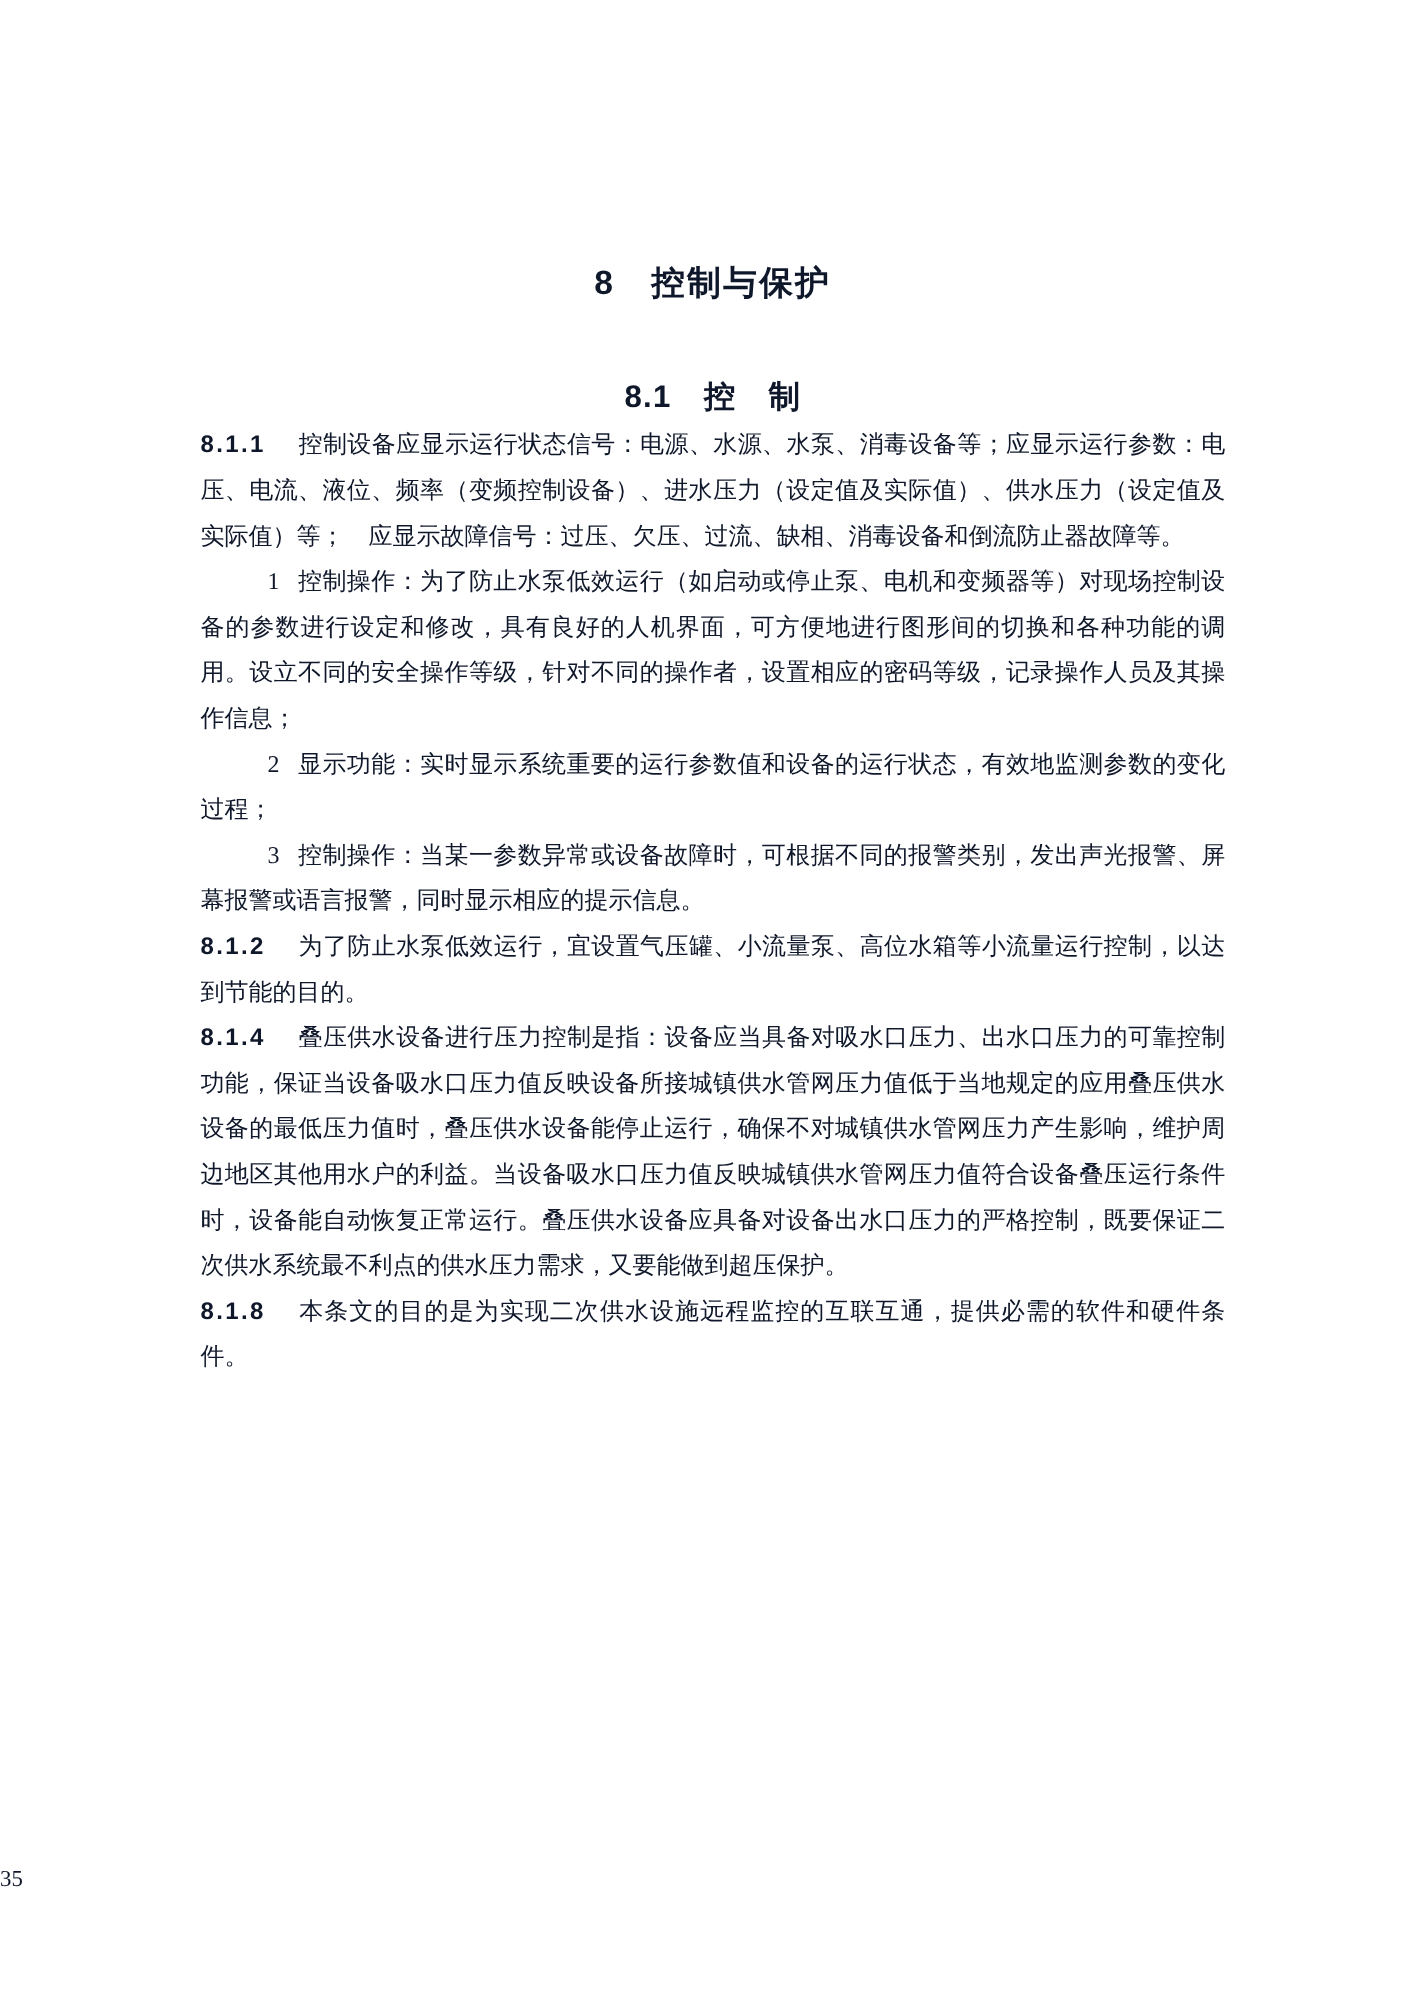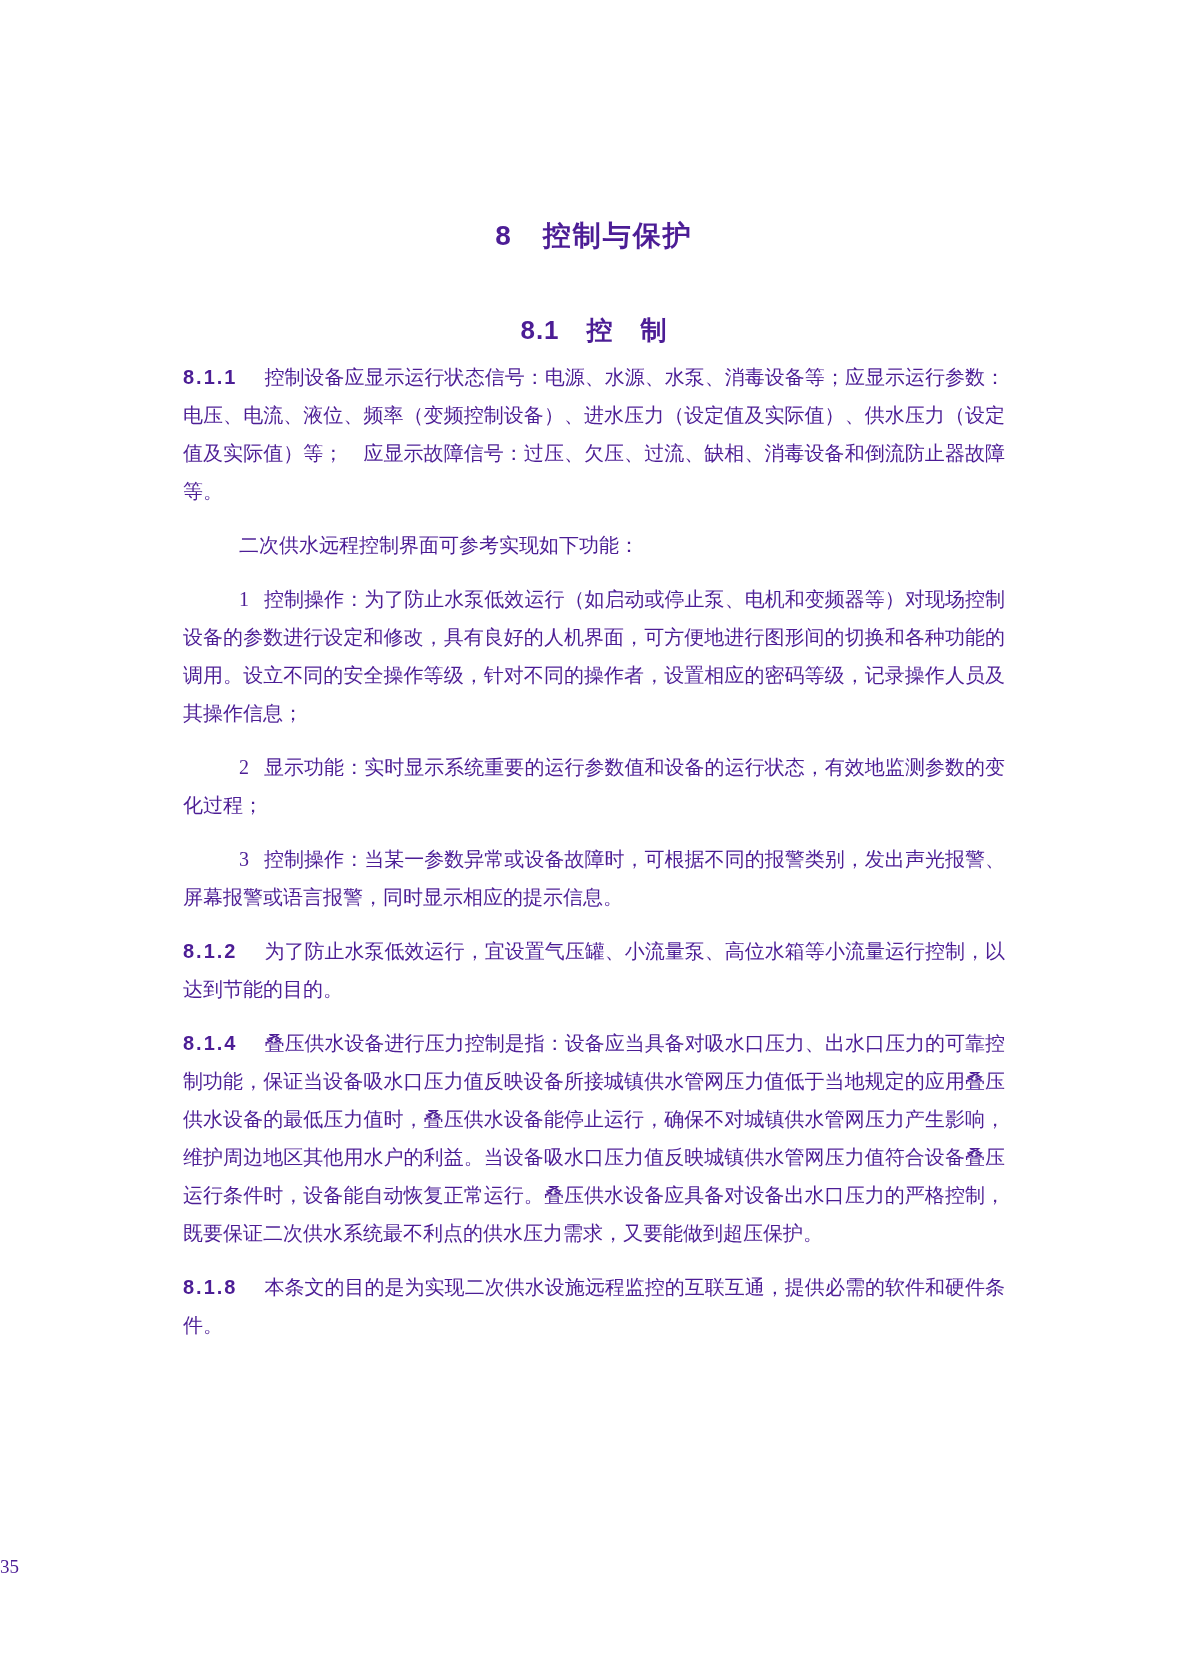--- a/index.html
+++ b/index.html
@@ -6,21 +6,21 @@
     margin: 0;
     padding: 0;
     background: #ffffff;
   }
   .page {
     position: relative;
     width: 1188px;
     height: 1680px;
     background: #ffffff;
     overflow: hidden;
-    color: #4c1d95;
+    color: #0f172a;
     font-family: "Liberation Serif", "DejaVu Serif", serif;
   }
   .content {
     position: absolute;
     left: 167px;
     top: 0;
     width: 854px;
   }
   .chapter-title {
     margin: 0;
@@ -41,21 +41,21 @@
     line-height: 24px;
     letter-spacing: 1px;
   }
   .body-text {
     margin-top: 10px;
     font-size: 20px;
     line-height: 38px;
     text-align: justify;
   }
   .body-text p.para {
-    margin: 16px;
+    margin: 0;
     padding: 0;
   }
   .body-text p.indent,
   .body-text p.item {
     text-indent: 2.8em;
   }
   .clause-num {
     font-family: "Liberation Sans", "DejaVu Sans", sans-serif;
     font-weight: bold;
     letter-spacing: 2px;
@@ -76,21 +76,20 @@
 </style>
 </head>
 <body>
 
 <div class="page">
   <div class="content">
     <h1 class="chapter-title">8　控制与保护</h1>
     <h2 class="section-title">8.1　控　制</h2>
     <div class="body-text" id="paragraphs">
         <p class="para clause"><span class="clause-num">8.1.1</span><span>控制设备应显示运行状态信号：电源、水源、水泵、消毒设备等；应显示运行参数：电压、电流、液位、频率（变频控制设备）、进水压力（设定值及实际值）、供水压力（设定值及实际值）等；　应显示故障信号：过压、欠压、过流、缺相、消毒设备和倒流防止器故障等。</span></p>
-        <p class="para indent"><span>二次供水远程控制界面可参考实现如下功能：</span></p>
         <p class="para item"><span class="item-num">1</span><span>控制操作：为了防止水泵低效运行（如启动或停止泵、电机和变频器等）对现场控制设备的参数进行设定和修改，具有良好的人机界面，可方便地进行图形间的切换和各种功能的调用。设立不同的安全操作等级，针对不同的操作者，设置相应的密码等级，记录操作人员及其操作信息；</span></p>
         <p class="para item"><span class="item-num">2</span><span>显示功能：实时显示系统重要的运行参数值和设备的运行状态，有效地监测参数的变化过程；</span></p>
         <p class="para item"><span class="item-num">3</span><span>控制操作：当某一参数异常或设备故障时，可根据不同的报警类别，发出声光报警、屏幕报警或语言报警，同时显示相应的提示信息。</span></p>
         <p class="para clause"><span class="clause-num">8.1.2</span><span>为了防止水泵低效运行，宜设置气压罐、小流量泵、高位水箱等小流量运行控制，以达到节能的目的。</span></p>
         <p class="para clause"><span class="clause-num">8.1.4</span><span>叠压供水设备进行压力控制是指：设备应当具备对吸水口压力、出水口压力的可靠控制功能，保证当设备吸水口压力值反映设备所接城镇供水管网压力值低于当地规定的应用叠压供水设备的最低压力值时，叠压供水设备能停止运行，确保不对城镇供水管网压力产生影响，维护周边地区其他用水户的利益。当设备吸水口压力值反映城镇供水管网压力值符合设备叠压运行条件时，设备能自动恢复正常运行。叠压供水设备应具备对设备出水口压力的严格控制，既要保证二次供水系统最不利点的供水压力需求，又要能做到超压保护。</span></p>
         <p class="para clause"><span class="clause-num">8.1.8</span><span>本条文的目的是为实现二次供水设施远程监控的互联互通，提供必需的软件和硬件条件。</span></p>
       </div>
   </div>
   <div class="page-number">35</div>
 </div>

